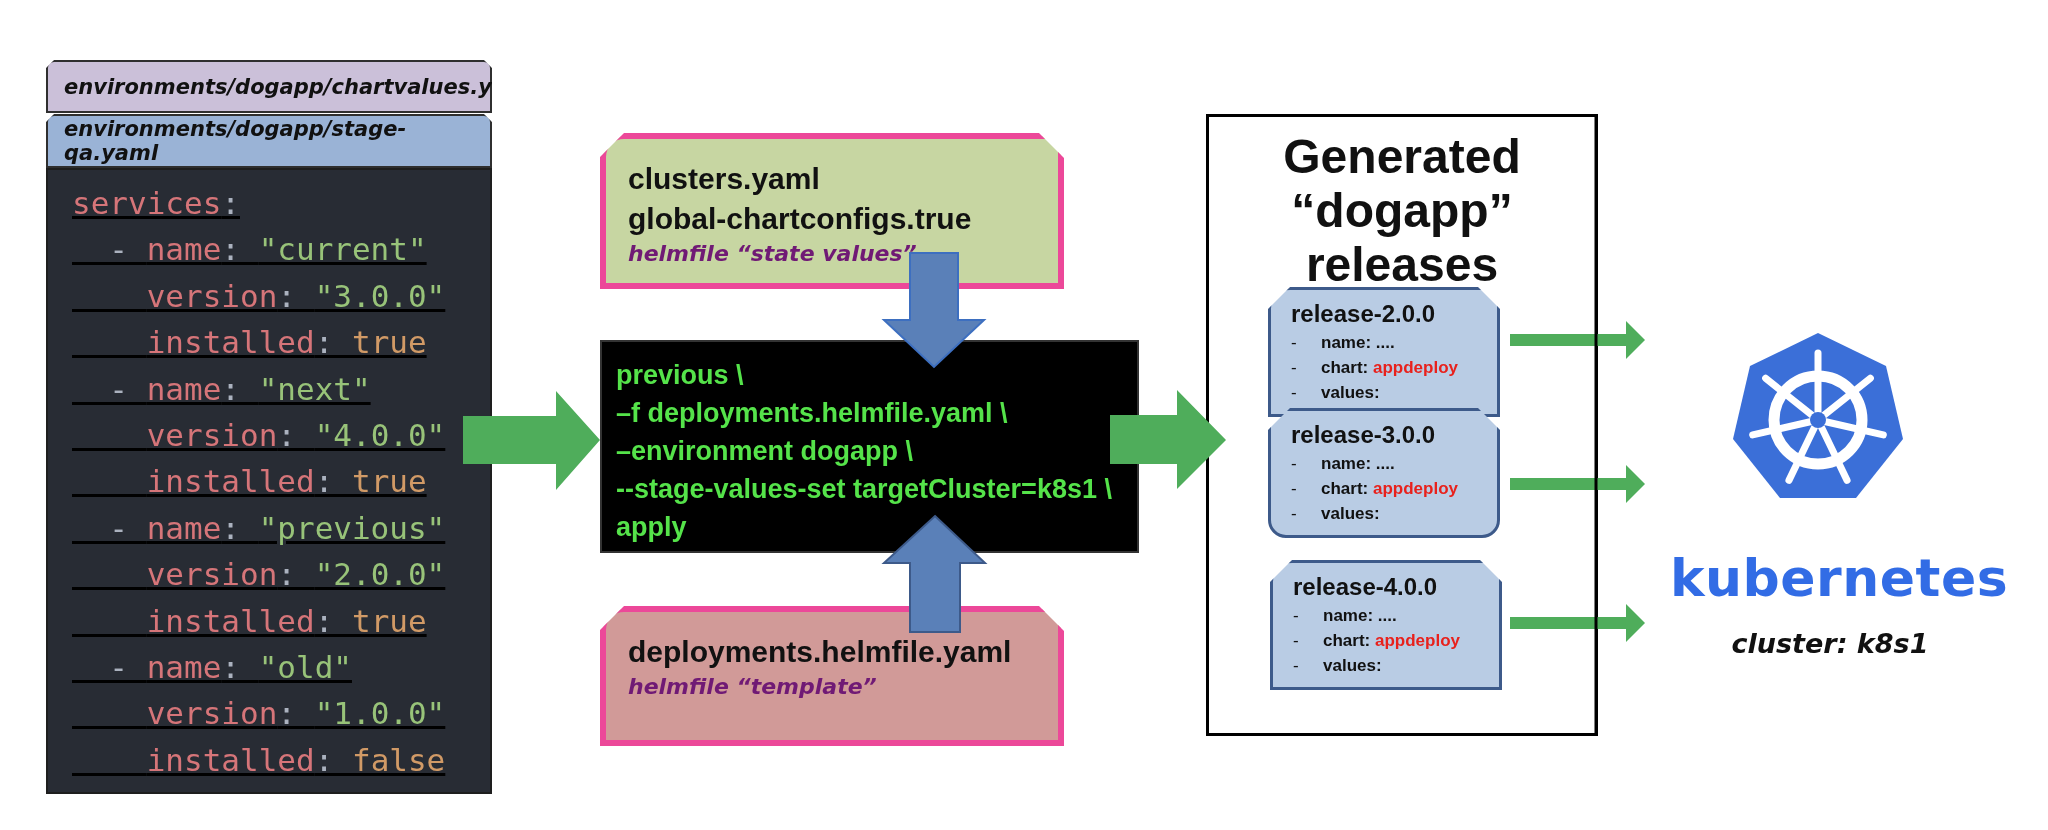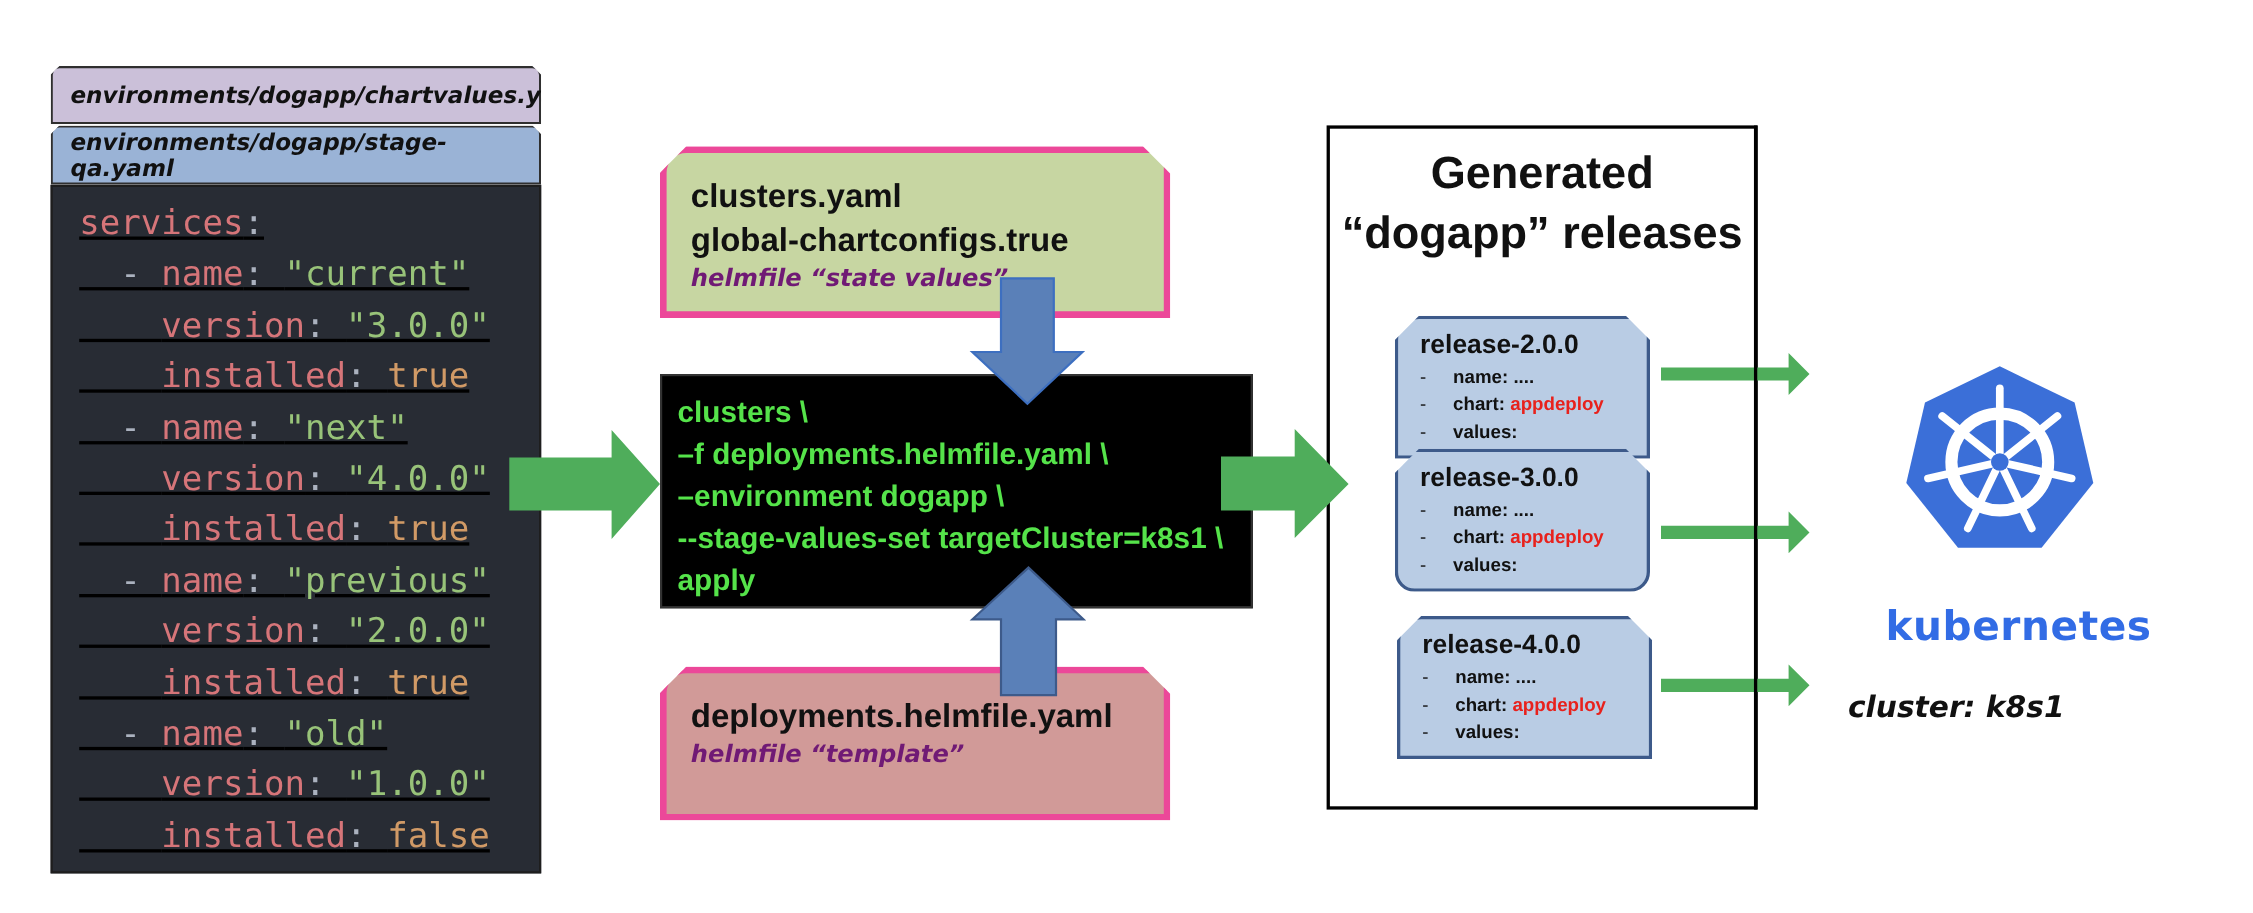--- a/index.html
+++ b/index.html
@@ -23,34 +23,34 @@
     .src-green { left: 600px; top: 133px; width: 464px; height: 156px; background: #c7d6a2; }
     .src-red { left: 600px; top: 606px; width: 464px; height: 140px; background: #d19a98; }
     .src-title { font-family: "Liberation Sans", sans-serif; font-weight: bold; font-size: 30px; color: #111; line-height: 40px; }
     .src-sub { font-family: "DejaVu Sans", sans-serif; font-style: italic; font-weight: bold; font-size: 22px; color: #701a75; line-height: 30px; }
 
     
     .cmd { left: 600px; top: 340px; width: 539px; height: 213px; background: #000; border: 2px solid #333; padding: 14px 0 0 14px; font-family: "Liberation Sans", sans-serif; font-weight: bold; font-size: 27px; color: #55e34a; line-height: 38px; }
 
     
     .frame { left: 1206px; top: 114px; width: 392px; height: 622px; border: 3px solid #000; background: #fff; }
-    .frame-title { left: 1206px; top: 130px; width: 392px; text-align: center; font-family: "Liberation Sans", sans-serif; font-weight: bold; font-size: 41px; color: #111; line-height: 54px; }
+    .frame-title { left: 1206px; top: 130px; width: 392px; text-align: center; font-family: "Liberation Sans", sans-serif; font-weight: bold; font-size: 48px; color: #111; line-height: 54px; }
 
     .rel { background: #b9cce4; border: 3px solid #3d5a8a; padding: 8px 0 0 20px; clip-path: polygon(0 22px, 22px 0, calc(100% - 22px) 0, 100% 22px, 100% 100%, 0 100%); border-radius: 22px 0 0 0; width: 232px; height: 130px; font-family: "Liberation Sans", sans-serif; }
     .rel-title { font-weight: bold; font-size: 24px; color: #111; line-height: 32px; }
     .rel-line { font-weight: bold; font-size: 17px; color: #111; line-height: 25px; display: flex; }
     .rel-dash { width: 30px; font-weight: normal; }
     .rel-red { color: #e8211c; }
 
     .rel-1 { left: 1268px; top: 257px; margin-top: 30px; }
     .rel-2 { left: 1268px; top: 408px; border-radius: 18px; }
     .rel-3 { left: 1270px; top: 560px; }
 
-    .k8s-text { left: 1670px; top: 548px; width: 330px; text-align: center; font-family: "DejaVu Sans", sans-serif; font-weight: bold; font-size: 37px; color: #326ce5; letter-spacing: 0.5px; }
-    .k8s-sub { left: 1680px; top: 628px; width: 300px; text-align: left; font-family: "DejaVu Sans", sans-serif; font-style: italic; font-weight: bold; font-size: 27px; color: #111; }
+    .k8s-text { left: 1670px; top: 548px; width: 330px; text-align: center; font-family: "DejaVu Sans", sans-serif; font-weight: bold; font-size: 52px; color: #326ce5; letter-spacing: 0.5px; }
+    .k8s-sub { left: 1680px; top: 628px; width: 300px; text-align: center; font-family: "DejaVu Sans", sans-serif; font-style: italic; font-weight: bold; font-size: 27px; color: #111; }
 
     svg.overlay { position: absolute; left: 0; top: 0; }
   </style>
 </head>
 <body>
 
 <div class="abs tab tab-1">
   <span>environments/dogapp/chartvalues.yaml</span>
 </div>
 <div class="abs tab tab-2">
@@ -64,21 +64,21 @@
   <div class="src-title">global-chartconfigs.true</div>
   <div class="src-sub">helmfile “state values”</div>
 </div>
 
 <div class="abs src src-red" style="">
   <div class="src-title">deployments.helmfile.yaml</div>
   <div class="src-sub">helmfile “template”</div>
 </div>
 
 <div class="abs cmd">
-  <div>clusters \</div>
+  <div>previous \</div>
   <div>–f deployments.helmfile.yaml \</div>
   <div>–environment dogapp \</div>
   <div>--stage-values-set targetCluster=k8s1 \</div>
   <div>apply</div>
 </div>
 
 <div class="abs frame"></div>
 <div class="abs frame-title">
   <div>Generated</div>
   <div>“dogapp” releases</div>

